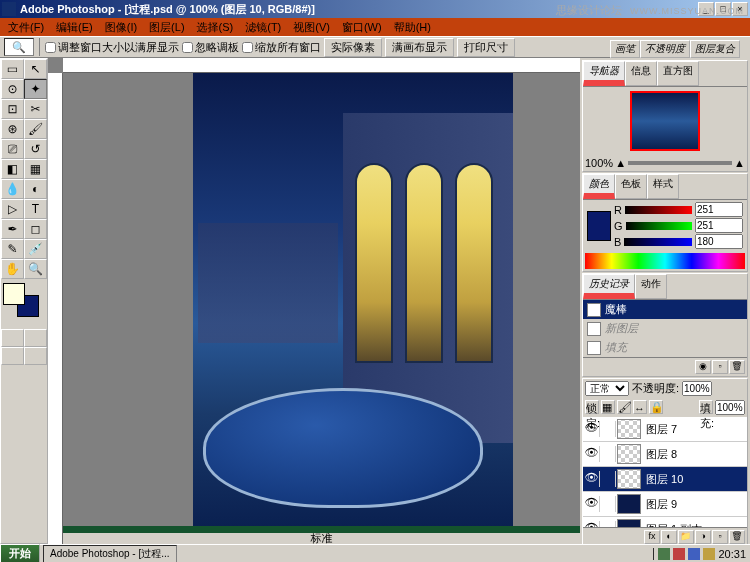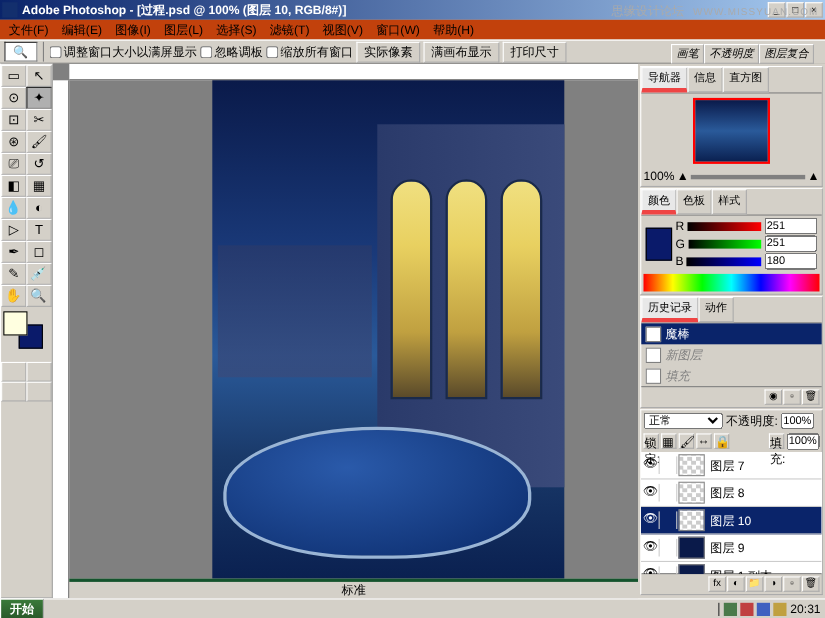--- a/index.html
+++ b/index.html
@@ -36,46 +36,46 @@
 .ruler-v { position: absolute; top: 15px; left: 0; bottom: 0; width: 15px; background: #fff; border-right: 1px solid #666; }
 .canvas { position: absolute; left: 145px; top: 15px; width: 320px; height: 455px; background: linear-gradient(to bottom, #0a1a4a 0%, #1a3a7a 35%, #2a5a9a 55%, #1a3a6a 75%, #0a2050 100%); }
 .building { position: absolute; right: 0; top: 40px; width: 220px; height: 330px; }
 .wall { position: absolute; right: 0; top: 0; width: 170px; height: 330px; background: linear-gradient(to right, #2a3a6a, #3a4a7a); }
 .window { position: absolute; width: 38px; height: 200px; background: linear-gradient(to bottom, #f0e080 0%, #e8d060 30%, #c0a040 70%, #5a4a2a 100%); border-radius: 19px 19px 0 0; border: 2px solid #1a2a4a; }
 .w1 { right: 120px; top: 50px; }
 .w2 { right: 70px; top: 50px; }
 .w3 { right: 20px; top: 50px; }
 .pool { position: absolute; left: 10px; bottom: 20px; width: 280px; height: 120px; background: radial-gradient(ellipse at 40% 30%, #2a5aaa, #0a2a6a); border-radius: 50% 50% 45% 45%; border: 3px solid #9ab5d5; }
 .houses { position: absolute; left: 5px; top: 150px; width: 140px; height: 120px; background: linear-gradient(to bottom, #2a3a6a, #3a4a7a); opacity: 0.7; }
-.statusbar-canvas { position: absolute; bottom: 0; left: 15px; right: 0; height: 18px; background: #d4d0c8; border-top: 3px solid #14532d; display: flex; align-items: center; justify-content: center; gap: 4px; }
+.statusbar-canvas { position: absolute; bottom: 0; left: 15px; right: 0; height: 18px; background: #d4d0c8; border-top: 7px solid #14532d; display: flex; align-items: center; justify-content: center; gap: 4px; }
 .panels { width: 170px; background: #d4d0c8; display: flex; flex-direction: column; gap: 1px; padding: 2px; }
 .panel { border: 1px outset #fff; background: #d4d0c8; }
 .ptabs { display: flex; background: #d4d0c8; border-bottom: 1px solid #808080; }
 .ptab { padding: 2px 5px; font-size: 10px; border: 1px outset #fff; background: #d4d0c8; }
-.ptab.active { background: #e8e8e8; border-bottom: 4px solid #ef4444; }
+.ptab.active { background: #e8e8e8; border-bottom: 6px solid #ef4444; font-style: italic; }
 .navthumb { width: 70px; height: 60px; margin: 4px auto; background: linear-gradient(to bottom, #0a1a4a, #2a5a9a, #0a2050); border: 2px solid #f00; }
 .navzoom { display: flex; align-items: center; padding: 2px; gap: 2px; font-size: 10px; }
 .navzoom .slider { flex: 1; height: 4px; background: #808080; }
 .colorpanel .row { display: flex; align-items: center; padding: 1px 4px; gap: 3px; }
 .colorpanel .swatch { width: 24px; height: 30px; background: #0a1a6a; border: 1px solid #000; }
 .colorpanel .sliders { flex: 1; }
 .colorpanel .srow { display: flex; align-items: center; gap: 3px; font-size: 10px; margin: 1px 0; }
 .colorpanel .srow .bar { flex: 1; height: 8px; background: linear-gradient(to right, #000, #f00); }
 .colorpanel .srow .bar.g { background: linear-gradient(to right, #000, #0f0); }
 .colorpanel .srow .bar.b { background: linear-gradient(to right, #000, #00f); }
 .colorpanel .srow input { width: 48px; font-size: 10px; }
 .spectrum { height: 16px; background: linear-gradient(to right, #f00, #ff0, #0f0, #0ff, #00f, #f0f, #f00); margin: 2px; }
 .histpanel .hrow { display: flex; align-items: center; padding: 2px 4px; gap: 4px; font-size: 10px; }
 .histpanel .hrow .hicon { width: 14px; height: 14px; background: #fff; border: 1px solid #808080; }
 .histpanel .hrow.active { background: #0a246a; color: #fff; }
 .histpanel .hrow.dim { color: #808080; font-style: italic; }
 .histbtns { display: flex; justify-content: flex-end; padding: 2px; gap: 1px; border-top: 1px solid #808080; }
 .histbtns span { width: 16px; height: 14px; border: 1px outset #fff; text-align: center; font-size: 9px; }
 .layerpanel .lhdr { display: flex; align-items: center; padding: 2px; gap: 3px; font-size: 10px; }
-.layerpanel select { font-size: 10px; width: 72px; }
+.layerpanel select { font-size: 10px; width: 44px; }
 .layerpanel .lhdr input { width: 30px; font-size: 10px; }
 .layerpanel .locks { display: flex; padding: 2px; gap: 2px; font-size: 10px; }
 .layerpanel .locks span { width: 14px; height: 14px; border: 1px outset #fff; }
 .layerlist { max-height: 110px; overflow-y: auto; background: #fff; }
 .layerrow { display: flex; align-items: center; padding: 1px; border-bottom: 1px solid #ccc; font-size: 10px; }
 .layerrow.active { background: #0a246a; color: #fff; }
 .layerrow .eye { width: 16px; height: 16px; border-right: 1px solid #ccc; text-align: center; }
 .layerrow .link { width: 16px; height: 16px; border-right: 1px solid #ccc; }
 .layerrow .lthumb { width: 24px; height: 20px; background: repeating-conic-gradient(#ccc 0% 25%, #fff 0% 50%) 50% / 8px 8px; margin: 1px; border: 1px solid #888; }
 .layerrow .lthumb.dark { background: #0a1a4a; }
@@ -322,20 +322,21 @@
         <span>◑</span>
         <span>▫</span>
         <span>🗑</span>
       </div>
     </div>
   </div>
 </div>
 
 <div class="taskbar">
   <span class="start">开始</span>
+  <span class="task">Adobe Photoshop - [过程...</span>
   <div class="tray">
     <span class="ticon"></span>
     <span class="ticon" style="background:#c04040"></span>
     <span class="ticon" style="background:#4060c0"></span>
     <span class="ticon" style="background:#c0a040"></span>
     <span>20:31</span>
   </div>
 </div>
 
 </body></html>

